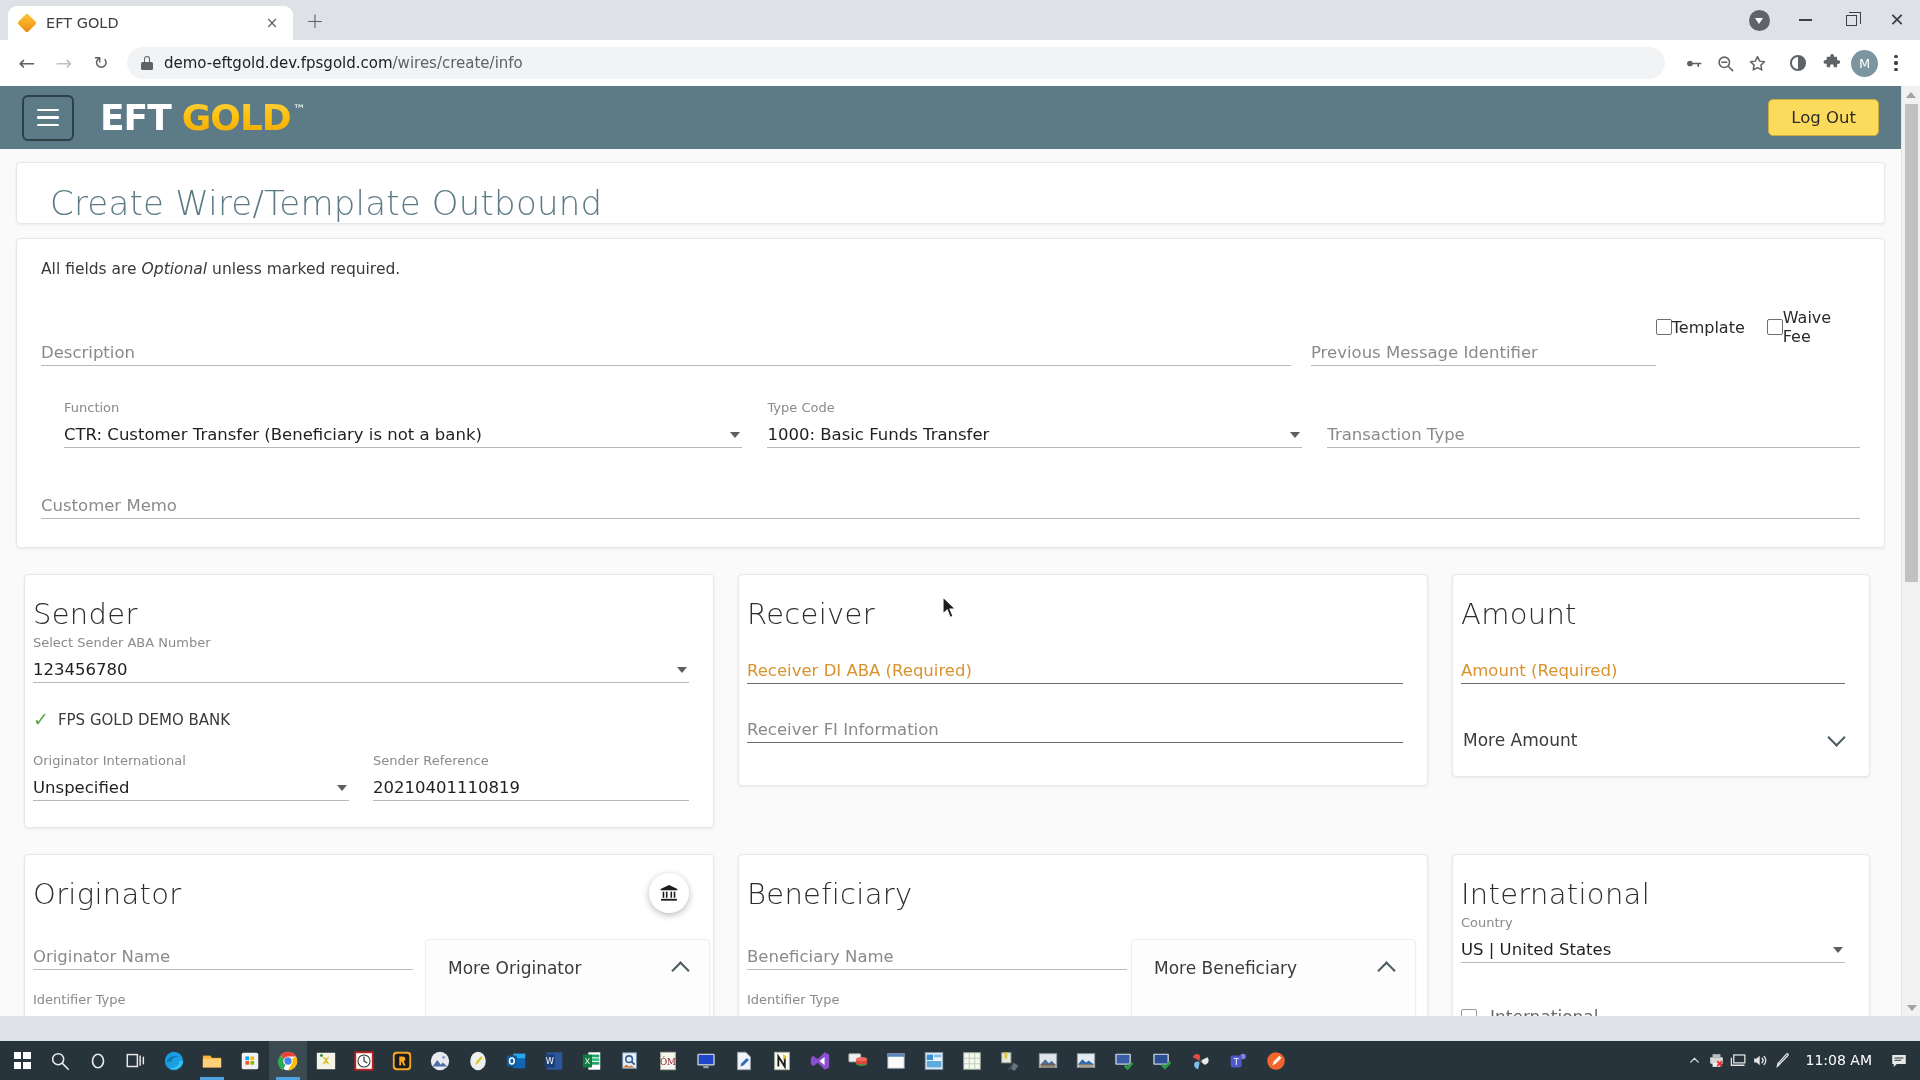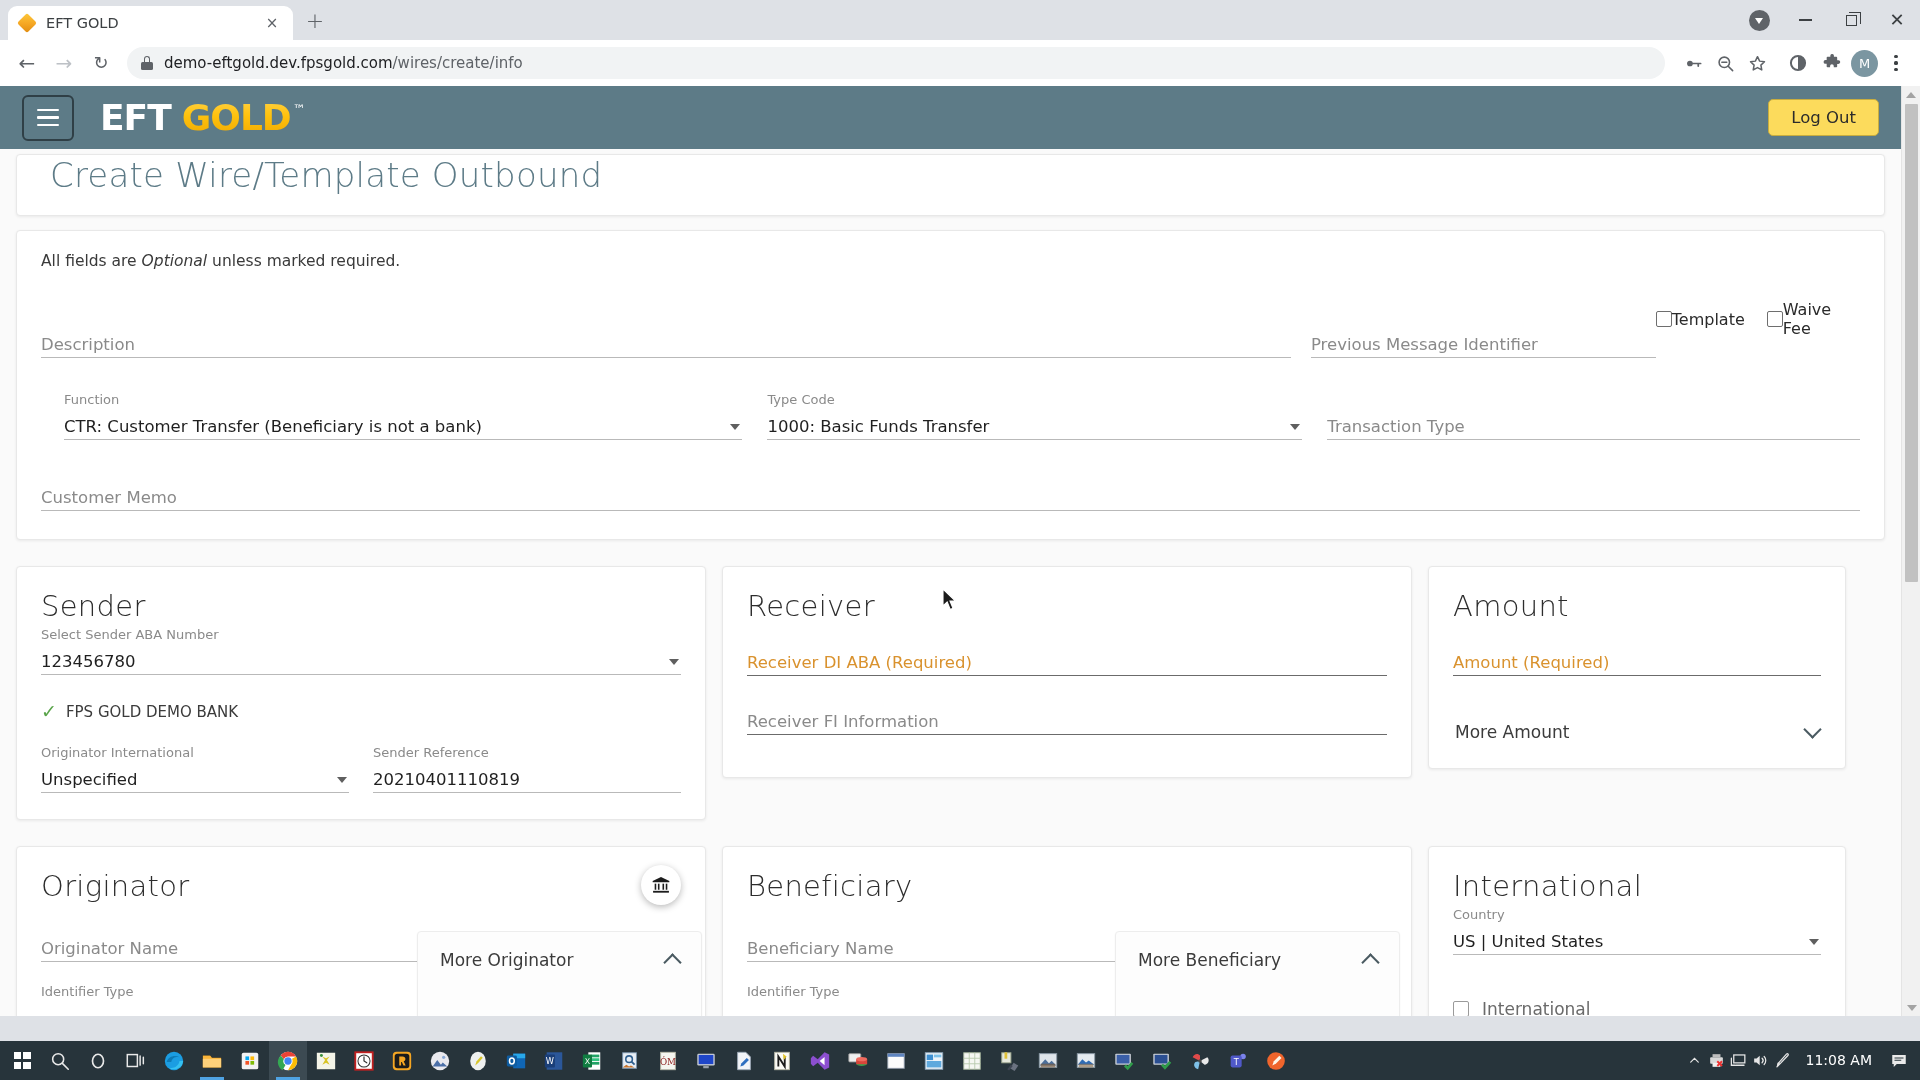--- a/index.html
+++ b/index.html
@@ -89,21 +89,21 @@
     -webkit-background-clip:text; background-clip:text; color:transparent; }
   .logo-tm { font-size:13px; color:#fff; margin-left:2px; position:relative; top:-16px; }
   .logout {
     margin-left:auto; background:#fcdb5c; border:1.5px solid #c9ad3e; border-radius:5px;
     padding:8px 22px; font-size:16.5px; color:#2b2b2b; font-family:"DejaVu Sans", sans-serif;
   }
 
   
   .card { background:#fff; border:1px solid #e8e8e8; border-radius:4px;
     box-shadow:0 1px 3px rgba(0,0,0,.07); }
-  .titlecard { margin:5px 16px 0 16px; height:62px; display:flex; align-items:flex-start; padding:0 33px; }
+  .titlecard { margin:13px 16px 0 16px; height:62px; display:flex; align-items:flex-end; padding:0 33px; }
   .titlecard h1 {
     font-family:"DejaVu Sans", sans-serif; font-weight:300; font-size:34px; color:#5d7b87; letter-spacing:.2px;
   }
 
   
   .formcard { margin:14px 16px 0 16px; padding:21px 24px 28px 24px; position:relative; }
   .hintline { font-size:15.5px; color:#3a3a3a; margin-bottom:30px; }
   .hintline em { font-style:italic; }
 
   .field { position:relative; }
@@ -133,21 +133,21 @@
   .tt { width:534px; }
   .row3 { margin-top:42px; }
 
   .cursor { position:absolute; left:925px; top:357px; width:16px; height:24px; }
 
   
   .grid { display:flex; gap:16px; margin:26px 16px 0 16px; align-items:flex-start; }
   .col-a { width:690px; }
   .col-b { width:690px; }
   .col-c { width:418px; }
-  .panel { padding:22px 24px 26px 24px; }
+  .panel { padding:22px 24px 26px 8px;margin-left:8px; }
   .panel h2 { font-family:"DejaVu Sans", sans-serif; font-weight:300; font-size:29px;
     color:#2d2d2d; letter-spacing:.3px; }
   .sp16 { height:16px; }
   .sp24 { height:24px; }
   .sp30 { height:30px; }
 
   .verified { display:flex; align-items:center; gap:9px; margin-top:27px; }
   .vchk { color:#5aa44a; font-size:19px; line-height:1; }
   .vtxt { font-size:15px; color:#3b3b3b; }
 

